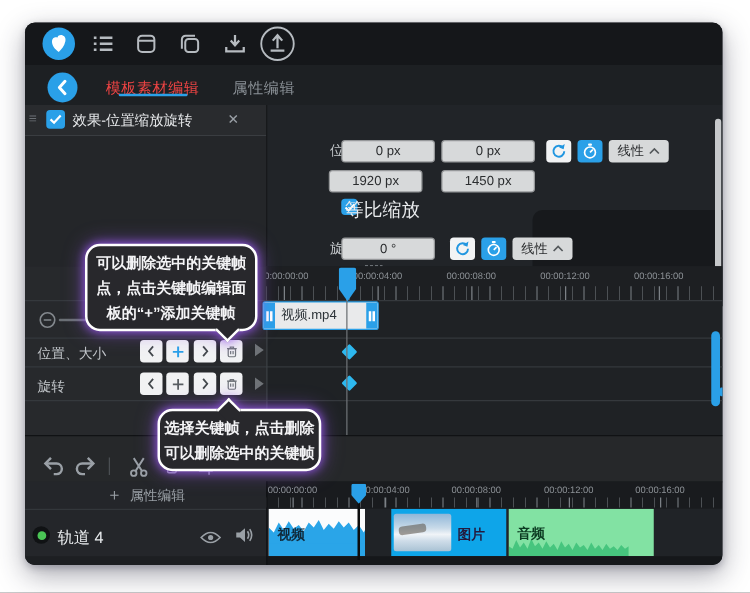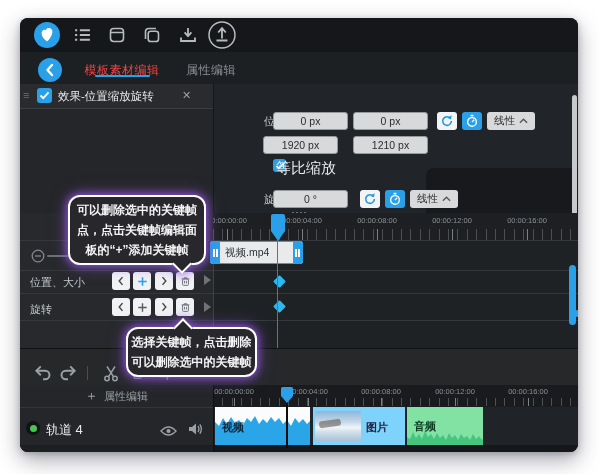--- a/index.html
+++ b/index.html
@@ -176,21 +176,21 @@
   </div>
   <div class="dropdown" style="left:467px;top:94px;">
     <span>线性</span>
     <svg width="9" height="6" viewBox="0 0 10 6">
         <path d="M1 5 L5 1 L9 5" fill="none" stroke="#55595c" stroke-width="1.5"></path>
       </svg>
   </div>
 
   <div class="plabel" style="left:218px;top:118px;">大小</div>
   <div class="pfield" style="left:243px;top:118px;">1920 px</div>
-  <div class="pfield" style="left:333px;top:118px;">1210 px</div>
+  <div class="pfield" style="left:333px;top:118px;">1450 px</div>
 
   <div class="checkbox" style="left:253px;top:141px;width:13px;height:13px;">
     <svg width="10" height="8" viewBox="0 0 12 10">
         <path d="M1.5 5 L4.6 8 L10.5 1.6" fill="none" stroke="#fff" stroke-width="2"></path>
       </svg>
   </div>
   <div class="abs" style="left:256px;top:141px;font-size:15px;color:#e8eaec;">等比缩放</div>
 
   <div class="plabel" style="left:218px;top:172px;">旋转</div>
   <div class="pfield" style="left:253px;top:172px;">0 °</div>
@@ -393,32 +393,32 @@
   </div>
   <div class="abs" style="left:168px;top:403px;">
     <svg width="15" height="12" viewBox="0 0 15 12">
         <path d="M1 4 H4 L8 0.5 V11.5 L4 8 H1 Z" fill="#9aa0a6"></path>
         <path d="M10 3 Q12 6 10 9" stroke="#9aa0a6" fill="none" stroke-width="1.3"></path>
         <path d="M11.8 1.3 Q14.9 6 11.8 10.7" stroke="#9aa0a6" fill="none" stroke-width="1.3"></path>
       </svg>
   </div>
 
   <div class="btl-clips">
-    <div class="clip" style="left:2px;width:95px;background:#fbfcfd;">
+    <div class="clip" style="left:2px;width:77px;background:#fbfcfd;">
       <svg width="95" height="38" viewBox="0 0 95 38" style="position:absolute;left:0;top:0;">
         <path d="M0 38 V15 L4 19 8 11 12 17 16 10 20 16 24 13 28 18 32 11 36 15 40 9 44 17 48 12 52 16 56 10 60 15 64 11 68 17 72 13 76 19 80 11 84 16 88 12 92 17 95 14 V38 Z" fill="#2aa5e8"></path>
         <rect x="0" y="28" width="95" height="10" fill="#2aa5e8"></rect>
       </svg>
       <div class="clipname" style="left:7px;top:13px;color:#10293a;">视频</div>
     </div>
-    <div class="clip" style="left:100px;width:92px;background:#7dd3fc;">
+    <div class="clip" style="left:100px;width:92px;background:#0ea5e9;">
       <div class="thumb"></div>
       <div class="clipname" style="left:53px;top:13px;color:#241a3d;">图片</div>
     </div>
-    <div class="clip" style="left:194px;width:76px;background:#82e2a3;">
+    <div class="clip" style="left:194px;width:116px;background:#82e2a3;">
       <svg width="96" height="38" viewBox="0 0 96 38" style="position:absolute;left:0;top:0;">
         <path d="M0 38 V30 L3 32 6 25 9 31 12 27 15 32 18 24 21 30 24 27 27 32 30 26 33 31 36 28 39 33 42 26 45 31 48 28 51 33 54 27 57 31 60 29 63 33 66 27 69 32 72 29 75 33 78 28 81 32 84 30 87 33 90 29 93 32 96 30 V38 Z" fill="#46c57e"></path>
       </svg>
       <div class="clipname" style="left:7px;top:12px;color:#0c3b22;">音频</div>
     </div>
   </div>
   <div class="btl-strip-l"></div>
   <div class="btl-strip-r"></div>
   <div class="vseam3"></div>
 

